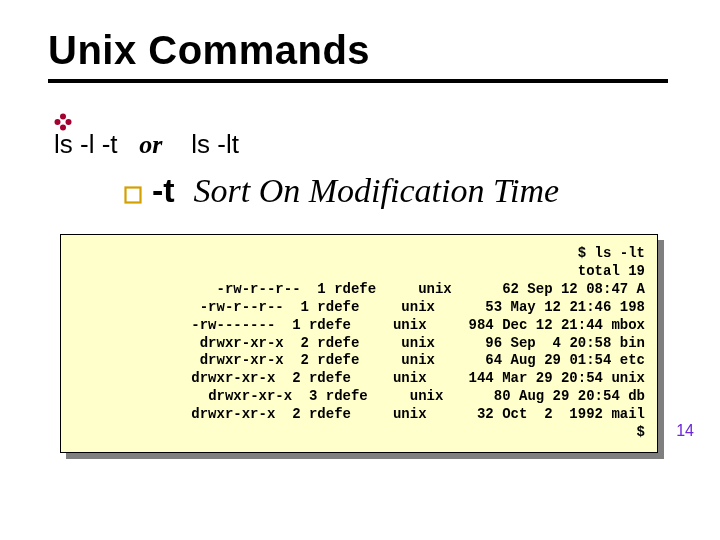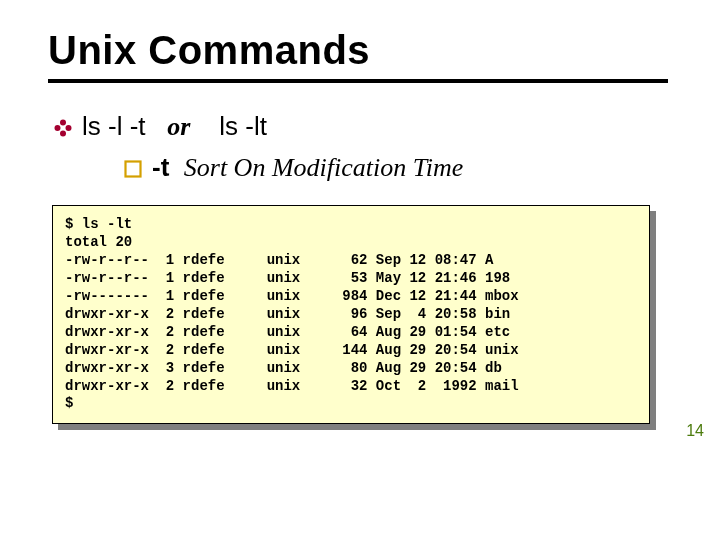--- a/index.html
+++ b/index.html
@@ -31,45 +31,47 @@
     background: #000;
     width: 620px;
     margin-bottom: 28px;
   }
   .bullet-line {
     display: flex;
     align-items: baseline;
     margin-left: 6px;
     font-size: 26px;
     line-height: 1.2;
+    flex-direction: column;
   }
   .sub-line {
     display: flex;
     align-items: baseline;
     margin-left: 44px;
     margin-top: 10px;
-    font-size: 26px;
+    font-size: 34px;
     line-height: 1.2;
     padding-left: 32px;
   }
   .b-icon {
     width: 18px;
     height: 18px;
     position: relative;
     top: 2px;
     margin-right: 10px;
     flex: 0 0 auto;
   }
   .italic { font-style: italic; font-family: "Times New Roman", serif; }
   .bold { font-weight: 700; }
   .code-wrap {
     position: relative;
     margin-top: 22px;
     width: 598px;
-    margin-left: 4px;
+    margin-left: 12px;
+    text-align: right;
   }
   .code-shadow {
     position: absolute;
     top: 6px;
     left: 6px;
     width: 100%;
     height: 100%;
     background: #7f7f7f;
   }
   .code-box {
@@ -79,24 +81,24 @@
     padding: 10px 12px 10px 12px;
     font-family: "Courier New", monospace;
     font-size: 14px;
     line-height: 1.28;
     font-weight: bold;
     color: #000;
   }
   .row { white-space: pre; }
   .page-num {
     position: absolute;
-    right: 16px;
+    right: 26px;
     bottom: 16px;
     font-size: 16px;
-    color: #4d7c0f;
+    color: #6d28d9;
   }
 </style>
 </head>
 <body>
 
 <div class="slide">
 
   <h1 class="title">Unix Commands</h1>
   <div class="rule"></div>
 
@@ -123,28 +125,28 @@
     <span>
       <span class="bold">-t</span>&nbsp;
       <span class="italic">Sort On Modification Time</span>
     </span>
   </div>
 
   <div class="code-wrap">
     <div class="code-shadow"></div>
     <div class="code-box">
       <div class="row">$ ls -lt</div>
-      <div class="row">total 20</div>
+      <div class="row">total 19</div>
       <div id="rows-container">
           <div class="row">-rw-r--r--  1 rdefe     unix      62 Sep 12 08:47 A</div>
           <div class="row">-rw-r--r--  1 rdefe     unix      53 May 12 21:46 198</div>
           <div class="row">-rw-------  1 rdefe     unix     984 Dec 12 21:44 mbox</div>
           <div class="row">drwxr-xr-x  2 rdefe     unix      96 Sep  4 20:58 bin</div>
           <div class="row">drwxr-xr-x  2 rdefe     unix      64 Aug 29 01:54 etc</div>
-          <div class="row">drwxr-xr-x  2 rdefe     unix     144 Aug 29 20:54 unix</div>
+          <div class="row">drwxr-xr-x  2 rdefe     unix     144 Mar 29 20:54 unix</div>
           <div class="row">drwxr-xr-x  3 rdefe     unix      80 Aug 29 20:54 db</div>
           <div class="row">drwxr-xr-x  2 rdefe     unix      32 Oct  2  1992 mail</div>
         </div>
       <div class="row">$</div>
     </div>
   </div>
 
   <div class="page-num">14</div>
 </div>
 

